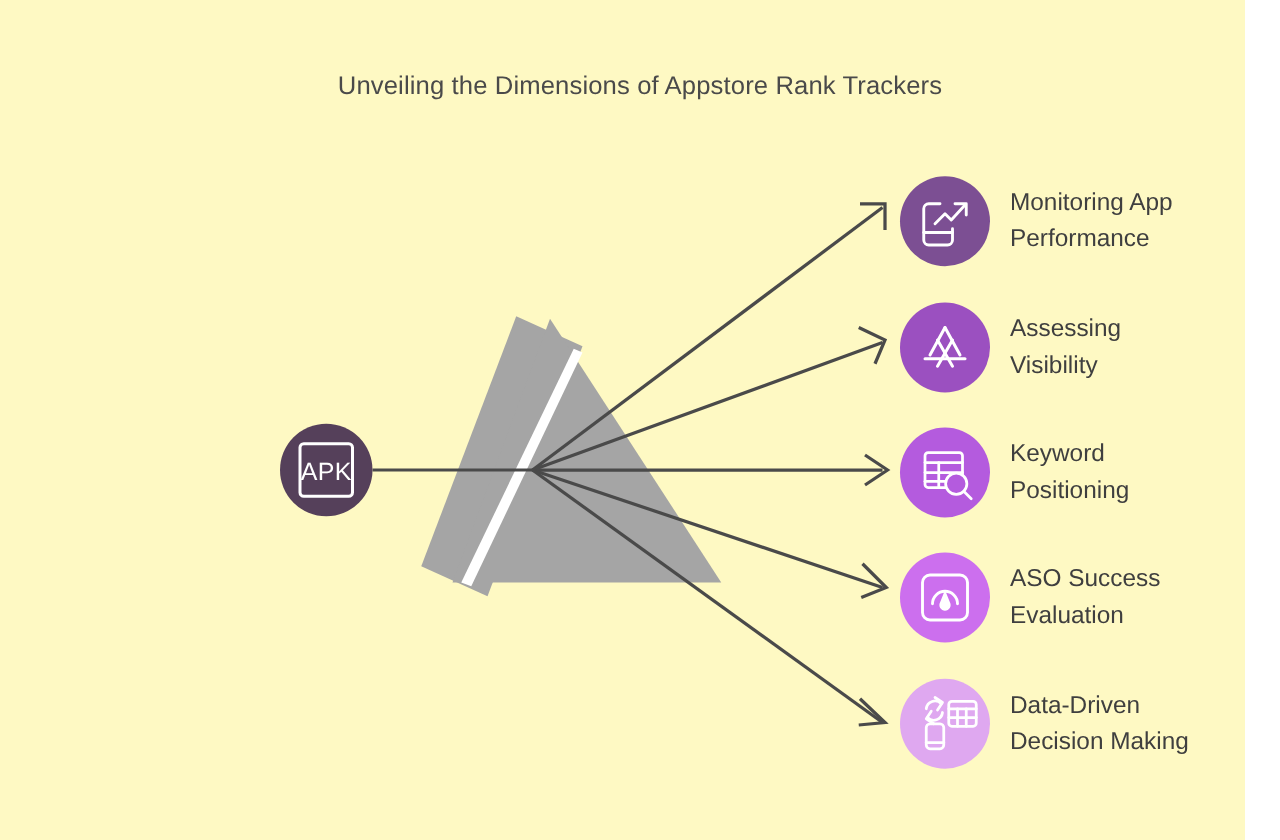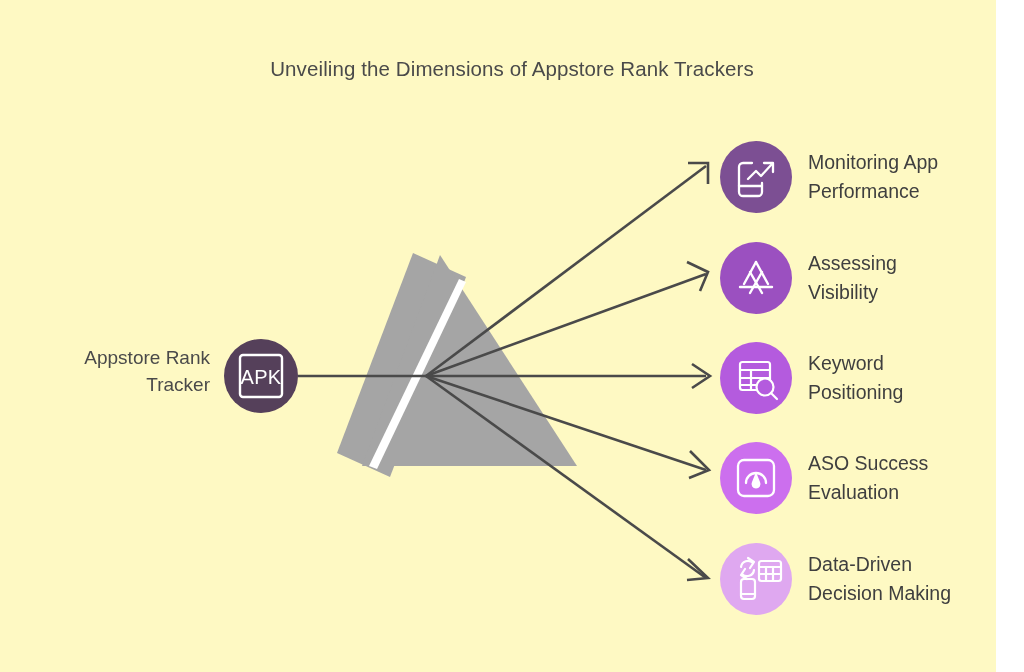--- a/index.html
+++ b/index.html
@@ -58,22 +58,20 @@
     white-space: pre-line;
   }
 </style>
 </head>
 <body>
 
 <div id="canvas">
 
   <div class="title">Unveiling the Dimensions of Appstore Rank Trackers</div>
 
-  <div class="source-label">Appstore Rank
-Tracker</div>
 
   <svg id="diagram-svg" viewBox="0 0 1024 672">
     <defs>
       <clipPath id="clip-circle-0">
           <circle cx="756" cy="177" r="36"></circle>
         </clipPath>
     </defs>
 
     <g>
 

